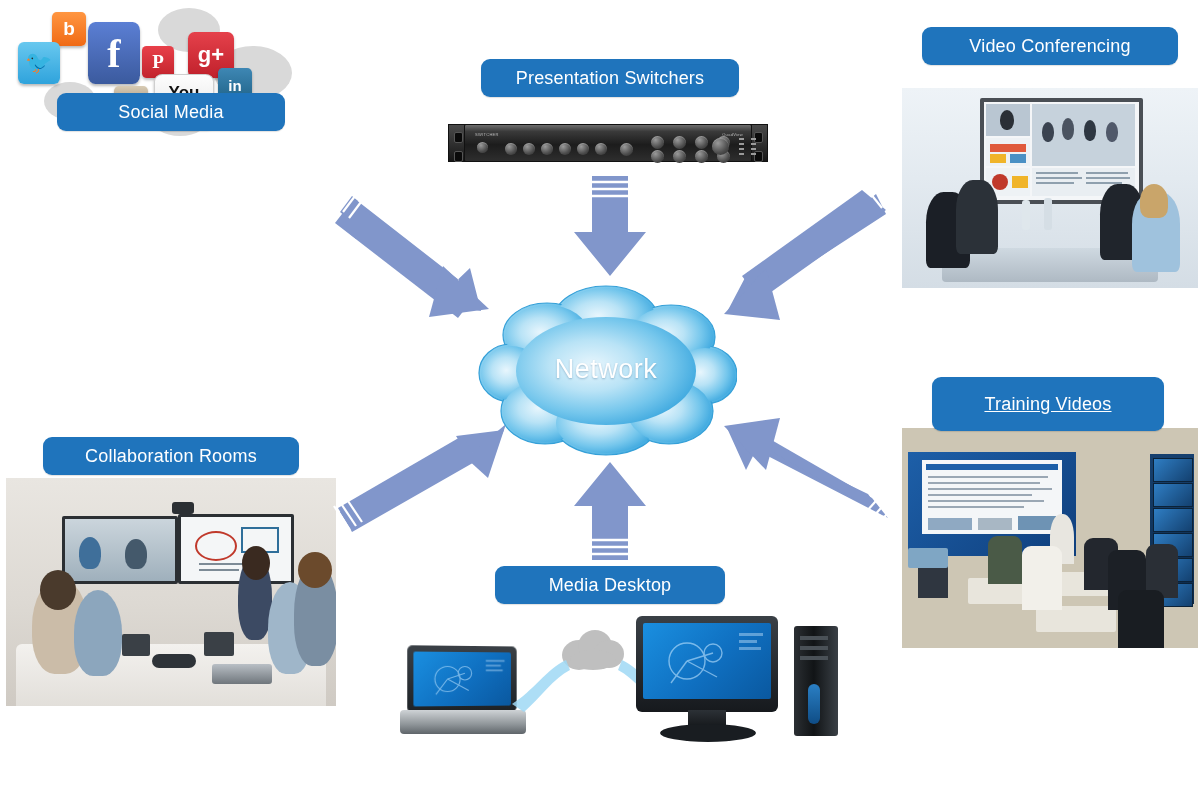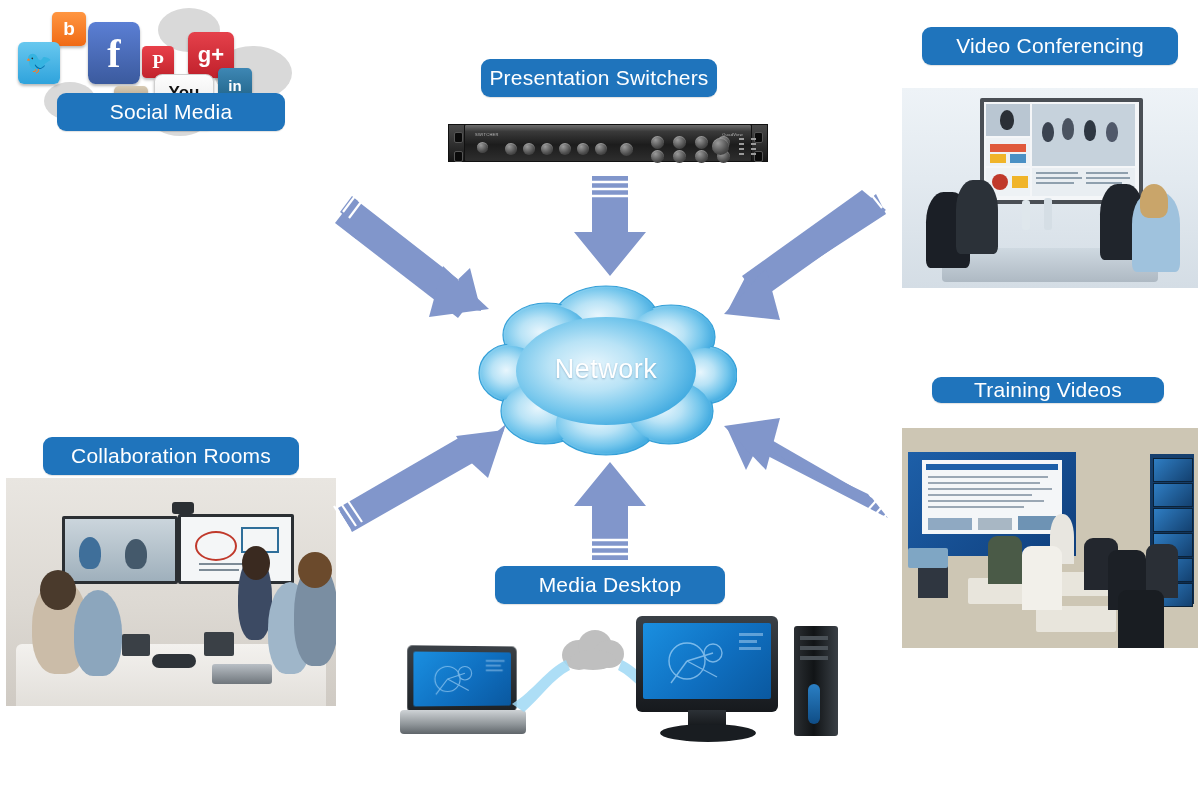--- a/index.html
+++ b/index.html
@@ -12,21 +12,21 @@
   .stage{position:absolute;inset:0;}
   .node{position:absolute;}
 
   
   .label{
     position:absolute;
     background:#1f74bc;
     color:#ffffff;
     border-radius:9px;
     display:flex;align-items:center;justify-content:center;
-    font-size:21px;
+    font-size:18px;
     letter-spacing:.2px;
     white-space:nowrap;
     box-shadow:0 1px 1px rgba(0,0,0,.12);
     z-index:40;
   }
 
   
   .photo{position:absolute;overflow:hidden;background:#dfe4e8;}
 
   
@@ -259,21 +259,21 @@
                   background:linear-gradient(180deg,#fdfdfd,#e2e2e2);
                   border:1px solid #cfcfcf;flex-direction:column;color:#111;font-size:0;">
         <span style="font-size:17px;line-height:17px;color:#111;">You</span>
         <span style="font-size:12px;line-height:15px;color:#fff;background:#cf2026;
                      border-radius:3px;padding:0 5px;margin-top:2px;">Tube</span>
       </div>
     </div>
   </div>
 
   <div class="node">
-    <div class="label" style="left:481px;top:59px;width:236px;height:38px;">Presentation Switchers</div>
+    <div class="label" style="left:481px;top:59px;width:258px;height:38px;">Presentation Switchers</div>
 
     <div class="rack">
       <div class="rack-ear l">
         <i style="top:7px;"></i>
           <i style="top:26px;"></i>
       </div>
       <div class="rack-ear r">
         <i style="top:7px;"></i>
           <i style="top:26px;"></i>
       </div>
@@ -341,21 +341,21 @@
       <div class="vc-person" style="left:54px;top:92px;width:42px;height:74px;background:#2b3138;border-radius:40% 40% 10% 10%;"></div>
       <div class="vc-person" style="left:198px;top:96px;width:44px;height:76px;background:#20252c;border-radius:40% 40% 10% 10%;"></div>
       <div class="vc-person" style="left:230px;top:104px;width:48px;height:80px;background:#9fc2dd;border-radius:40% 40% 10% 10%;"></div>
       <div class="vc-person" style="left:238px;top:96px;width:28px;height:34px;background:#c9a56a;border-radius:50% 50% 30% 30%;"></div>
       <div class="vc-tile" style="left:120px;top:112px;width:8px;height:30px;background:#dfe7ec;border-radius:3px;"></div>
       <div class="vc-tile" style="left:142px;top:110px;width:8px;height:32px;background:#d5dee5;border-radius:3px;"></div>
     </div>
   </div>
 
   <div class="node">
-    <div class="label" style="left:932px;top:377px;width:232px;height:26px;">Training Videos</div>
+    <div class="label" style="left:932px;top:377px;width:232px;height:54px;text-decoration:underline;">Training Videos</div>
 
     <div class="photo tv">
       <div class="tv-wall">
         <div class="tv-slide">
           <div class="tv-row" style="left:4px;top:4px;width:132px;height:6px;background:#1d5fa8;"></div>
           <div class="tv-row" style="left:6px;top:16px;width:120px;"></div>
           <div class="tv-row" style="left:6px;top:22px;width:112px;"></div>
           <div class="tv-row" style="left:6px;top:28px;width:124px;"></div>
           <div class="tv-row" style="left:6px;top:34px;width:104px;"></div>
           <div class="tv-row" style="left:6px;top:40px;width:116px;"></div>

